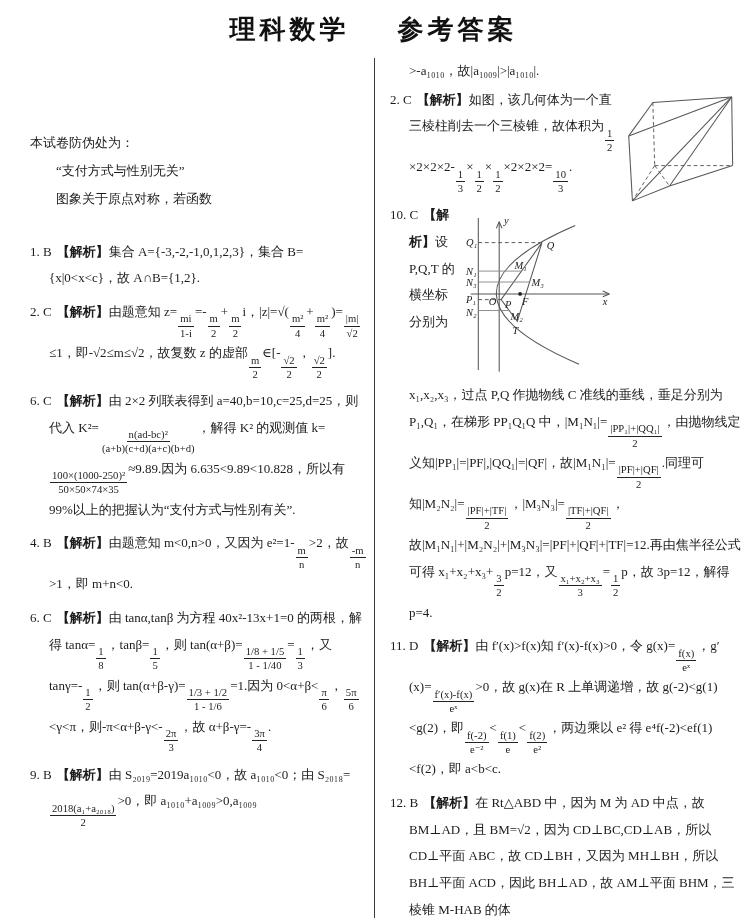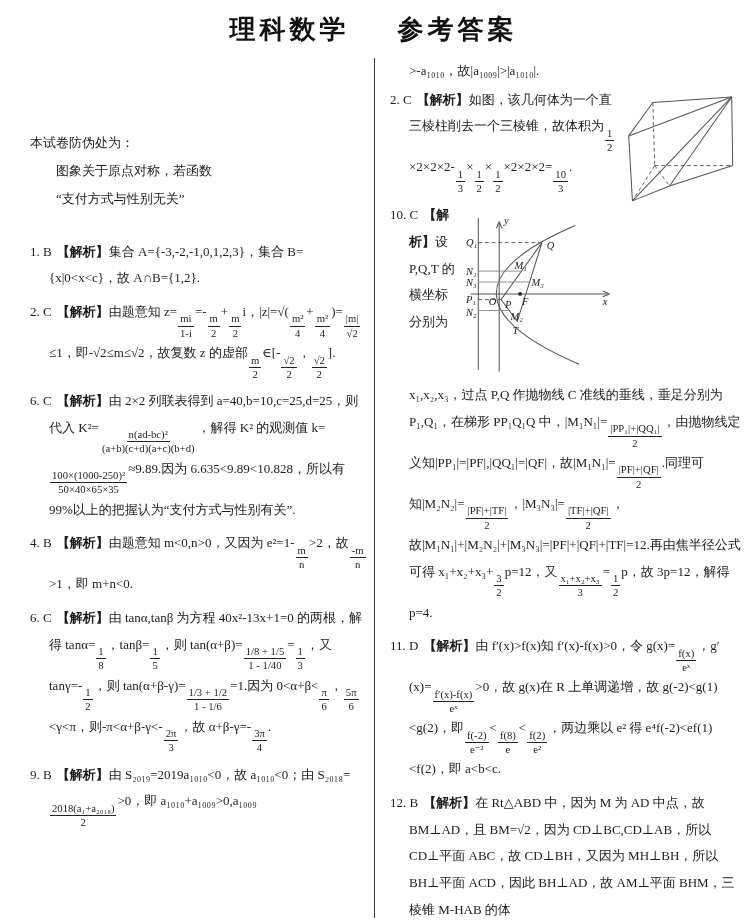--- a/index.html
+++ b/index.html
@@ -47,22 +47,22 @@
   <div class="hdr">
     <span class="t">理科数学</span>
     <span class="t">参考答案</span>
   </div>
 
   <div class="divider"></div>
 
   <div class="col col-left" id="col-left">
       <div class="notice">
         <div class="ln">本试卷防伪处为：</div>
+        <div class="ln indent">“支付方式与性别无关”</div>
         <div class="ln indent">图象关于原点对称，若函数</div>
-        <div class="ln indent">“支付方式与性别无关”</div>
       </div>
     <div class="problem">
       <span class="plabel">1. B</span><b class="ptag">【解析】</b><span class="ptext">集合 A={-3,-2,-1,0,1,2,3}，集合 B={x|0&lt;x&lt;c}，故 A∩B={1,2}.</span>
     </div>
 
     <div class="problem">
       <span class="plabel">2. C</span><b class="ptag">【解析】</b><span class="ptext">由题意知 z=<span class="frac">
             <span class="fn">mi</span>
             <span class="fd">1-i</span>
           </span>=-<span class="frac">
@@ -91,21 +91,21 @@
             <span class="fd">2</span>
           </span>].</span>
     </div>
 
     <div class="problem">
       <span class="plabel">6. C</span><b class="ptag">【解析】</b><span class="ptext">由 2×2 列联表得到 a=40,b=10,c=25,d=25，则代入 K²=<span class="frac">
             <span class="fn">n(ad-bc)²</span>
             <span class="fd">(a+b)(c+d)(a+c)(b+d)</span>
           </span>，解得 K² 的观测值 k=<span class="frac">
             <span class="fn">100×(1000-250)²</span>
-            <span class="fd">50×40×65×35</span>
+            <span class="fd">50×50×74×35</span>
           </span>≈9.89.因为 6.635&lt;9.89&lt;10.828，所以有 99%以上的把握认为“支付方式与性别有关”.</span>
     </div>
 
     <div class="problem">
       <span class="plabel">4. B</span><b class="ptag">【解析】</b><span class="ptext">由题意知 m&lt;0,n&gt;0，又因为 e²=1-<span class="frac">
             <span class="fn">m</span>
             <span class="fd">n</span>
           </span>&gt;2，故<span class="frac">
             <span class="fn">-m</span>
             <span class="fd">n</span>
@@ -268,21 +268,21 @@
       <span class="plabel">11. D</span><b class="ptag">【解析】</b><span class="ptext">由 f′(x)&gt;f(x)知 f′(x)-f(x)&gt;0，令 g(x)=<span class="frac">
             <span class="fn">f(x)</span>
             <span class="fd">eˣ</span>
           </span>，g′(x)=<span class="frac">
             <span class="fn">f′(x)-f(x)</span>
             <span class="fd">eˣ</span>
           </span>&gt;0，故 g(x)在 R 上单调递增，故 g(-2)&lt;g(1)&lt;g(2)，即<span class="frac">
             <span class="fn">f(-2)</span>
             <span class="fd">e⁻²</span>
           </span>&lt;<span class="frac">
-            <span class="fn">f(8)</span>
+            <span class="fn">f(1)</span>
             <span class="fd">e</span>
           </span>&lt;<span class="frac">
             <span class="fn">f(2)</span>
             <span class="fd">e²</span>
           </span>，两边乘以 e² 得 e⁴f(-2)&lt;ef(1)&lt;f(2)，即 a&lt;b&lt;c.</span>
     </div>
 
     <div class="problem">
       <span class="plabel">12. B</span><b class="ptag">【解析】</b><span class="ptext">在 Rt△ABD 中，因为 M 为 AD 中点，故 BM⊥AD，且 BM=√2，因为 CD⊥BC,CD⊥AB，所以 CD⊥平面 ABC，故 CD⊥BH，又因为 MH⊥BH，所以 BH⊥平面 ACD，因此 BH⊥AD，故 AM⊥平面 BHM，三棱锥 M-HAB 的体</span>
     </div>

